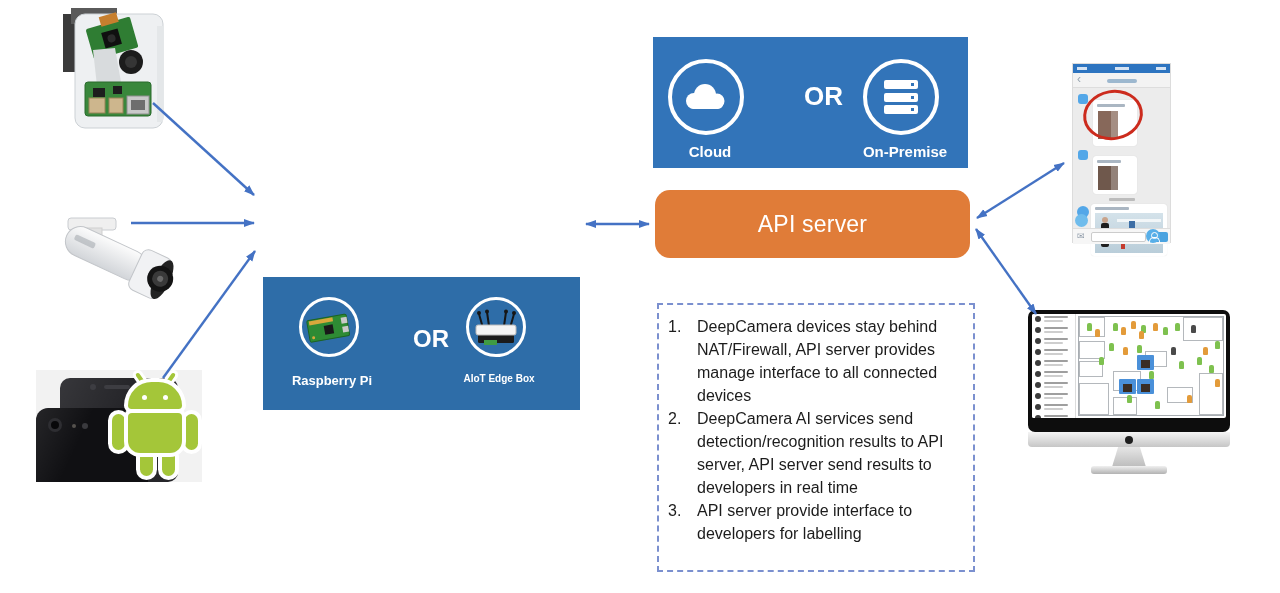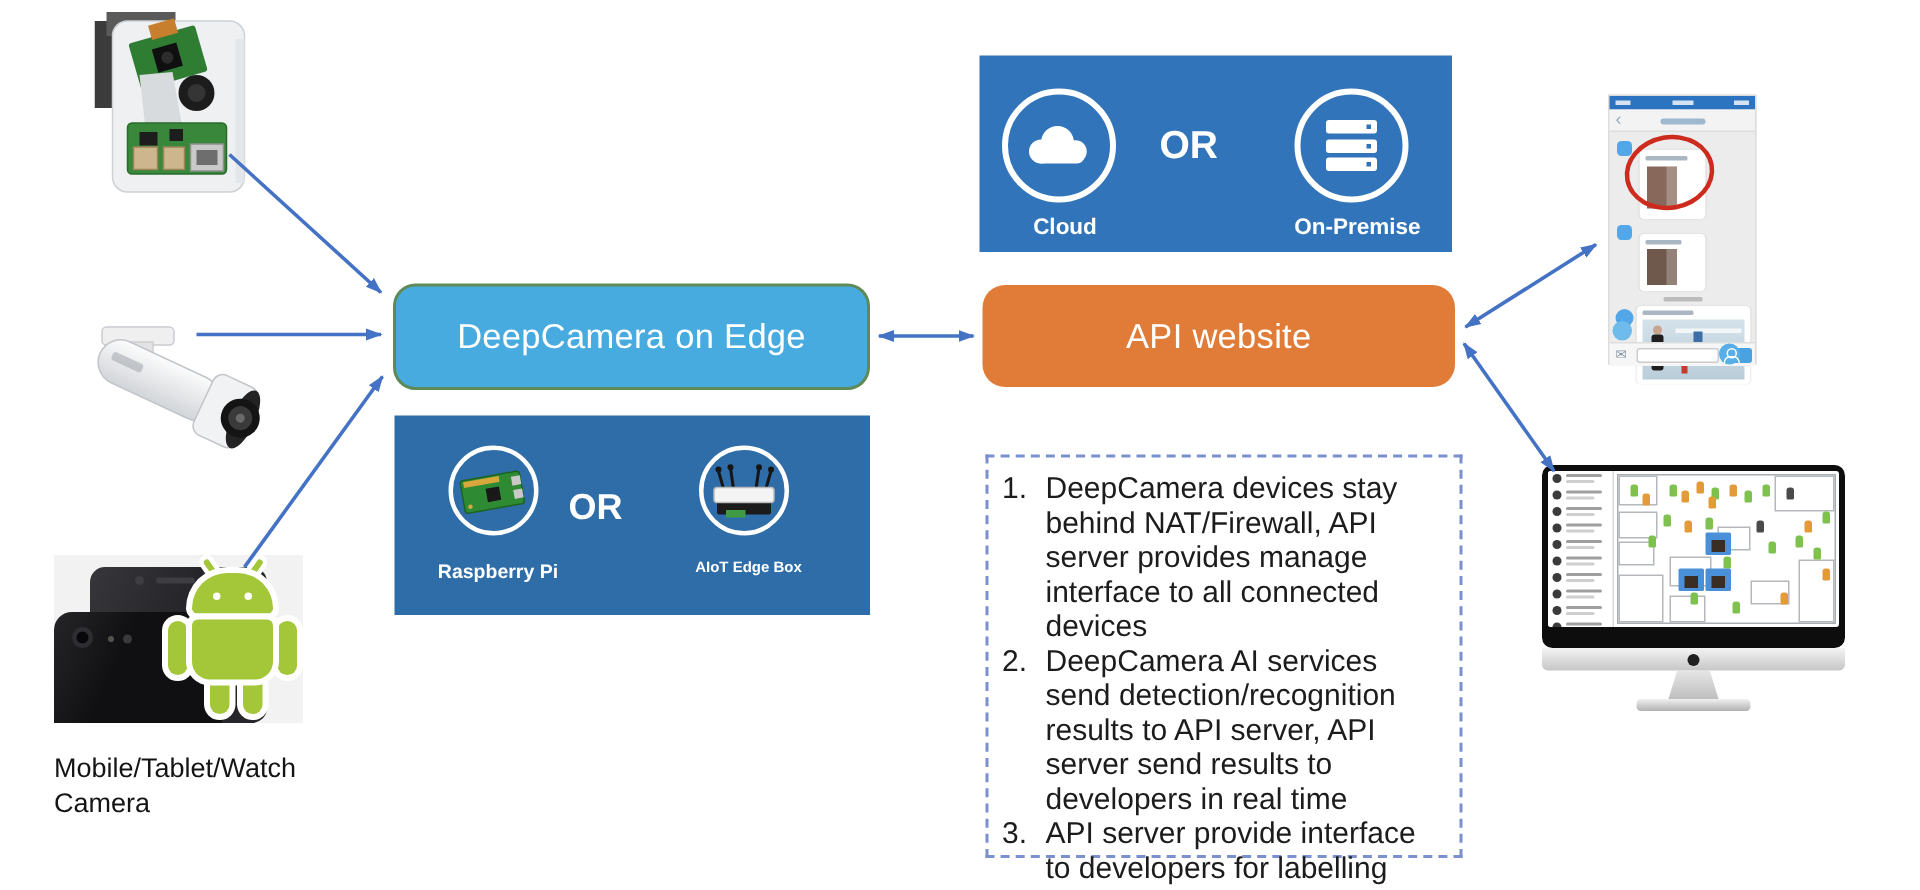--- a/index.html
+++ b/index.html
@@ -18,29 +18,29 @@
   .box-api{position:absolute;left:655px;top:190px;width:315px;height:68px;
     background:#e07c38;border-radius:15px;display:flex;align-items:center;justify-content:center;
     color:#fff;font-size:23px;letter-spacing:.2px;}
 
   
   .box-cloud{position:absolute;left:653px;top:37px;width:315px;height:131px;background:#3274b9;}
   .box-edgehw{position:absolute;left:263px;top:277px;width:317px;height:133px;background:#2e6da8;}
   .opt-circle{position:absolute;border-radius:50%;border:4px solid #fff;display:flex;align-items:center;justify-content:center;}
   .opt-circle.small{border-width:3px;}
   .opt-label{position:absolute;color:#fff;font-weight:bold;text-align:center;}
-  .or-label{position:absolute;color:#fff;font-weight:bold;text-align:left;}
+  .or-label{position:absolute;color:#fff;font-weight:bold;text-align:right;}
   .srv i{display:block;width:34px;height:9px;background:#fff;border-radius:2px;margin:3.5px 0;position:relative;}
   .srv i::after{content:"";position:absolute;right:4px;top:3px;width:3px;height:3px;background:#3274b9;}
 
   
   .notes-box{position:absolute;left:657px;top:303px;width:318px;height:269px;
     border:2px dashed #7b90cf;background:#fff;}
   .notes-box ol{margin:10px 10px 0 0;padding:0;list-style:none;counter-reset:n;}
-  .notes-box li{position:relative;padding-left:38px;font-size:20px;line-height:23px;color:#1c1c1c;counter-increment:n;}
+  .notes-box li{position:relative;padding-left:38px;font-size:16px;line-height:23px;color:#1c1c1c;counter-increment:n;}
   .notes-box li::before{content:counter(n) ".";position:absolute;left:9px;top:0;}
 
   
   figure{margin:0;}
   .photo{position:absolute;}
 
   
   .mobile-photo{left:36px;top:370px;width:166px;height:112px;background:#f2f2f2;overflow:hidden;}
   .phone-back{position:absolute;left:24px;top:8px;width:118px;height:104px;background:#26262a;border-radius:10px;
      background-image:linear-gradient(115deg,rgba(255,255,255,.08),transparent 45%);}
@@ -198,25 +198,21 @@
         <div class="a-arm a-arm-r"></div>
       <div class="a-leg a-leg-l"></div>
         <div class="a-leg a-leg-r"></div>
       <div class="a-head">
           <i class="eye eye-l"></i>
           <i class="eye eye-r"></i>
         </div>
       <div class="a-body"></div>
     </div>
   </figure>
-  <div class="lbl" style="left:36px;top:501px;width:190px;">Mobile/Tablet/Watch Camera</div>
-
-  <div class="box-deepcamera">
-    <span>DeepCamera on Edge</span>
-  </div>
+
 
   <div class="box-edgehw">
     <div class="opt-circle small" style="left:36px;top:20px;width:60px;height:60px;">
       <svg width="48" height="34" viewBox="0 0 48 34">
         <g transform="rotate(-10 24 17)">
           <rect x="3" y="7" width="40" height="22" rx="2" fill="#2e8b34" stroke="#1d6322"></rect>
           <rect x="5" y="8" width="24" height="4" fill="#d8a83c"></rect>
           <rect x="19" y="15" width="9" height="9" fill="#191919"></rect>
           <rect x="37" y="10" width="6" height="6" fill="#c9c9c9"></rect>
           <rect x="37" y="19" width="6" height="6" fill="#c9c9c9"></rect>
@@ -261,21 +257,21 @@
           <i></i>
           <i></i>
           <i></i>
         </span>
     </div>
     <div class="opt-label" style="left:0;top:106px;width:114px;font-size:15px;">Cloud</div>
     <div class="opt-label" style="left:195px;top:106px;width:114px;font-size:15px;">On-Premise</div>
   </div>
 
   <div class="box-api">
-    <span>API website</span>
+    <span>API server</span>
   </div>
 
   <div class="notes-box">
     <ol>
       <li>DeepCamera devices stay behind NAT/Firewall, API server provides manage interface to all connected devices</li>
       <li>DeepCamera AI services send detection/recognition results to API server, API server send results to developers in real time</li>
       <li>API server provide interface to developers for labelling</li>
     </ol>
   </div>
 

